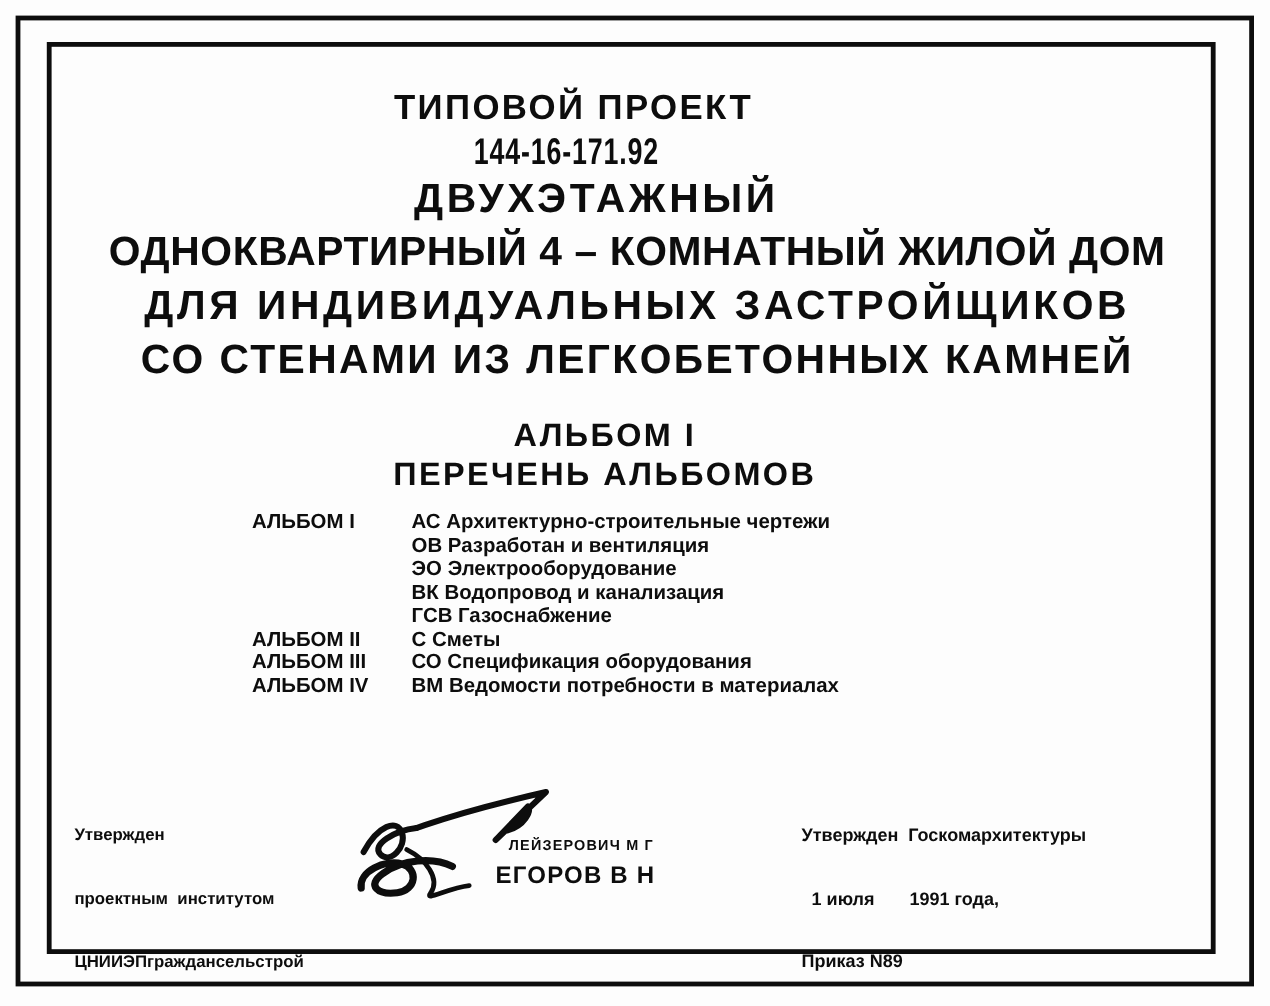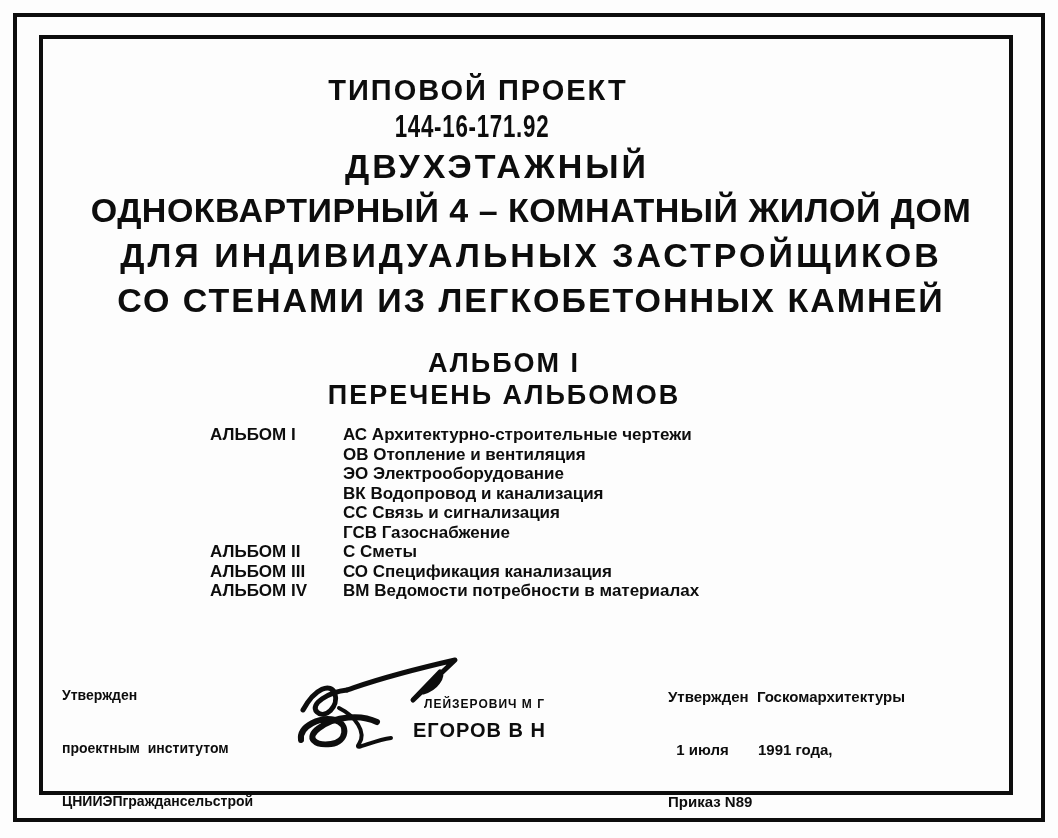--- a/index.html
+++ b/index.html
@@ -44,39 +44,39 @@
 <div class="cline t6">СО СТЕНАМИ ИЗ ЛЕГКОБЕТОННЫХ КАМНЕЙ</div>
 
 <div class="cline h1">АЛЬБОМ I</div>
 <div class="cline h2">ПЕРЕЧЕНЬ АЛЬБОМОВ</div>
 
 <div class="album-list">
   <div class="album-row">
     <span class="album-label">АЛЬБОМ I</span><span>АС Архитектурно-строительные чертежи</span>
   </div>
   <div class="album-row">
-    <span class="album-label"></span><span>ОВ Отопление и вентиляция</span>
+    <span class="album-label"></span><span>ОВ Разработан и вентиляция</span>
   </div>
   <div class="album-row">
     <span class="album-label"></span><span>ЭО Электрооборудование</span>
   </div>
   <div class="album-row">
     <span class="album-label"></span><span>ВК Водопровод и канализация</span>
   </div>
   <div class="album-row">
-    <span class="album-label"></span><span>СС Связь и сигнализация</span>
+    <span class="album-label"></span>
   </div>
   <div class="album-row">
     <span class="album-label"></span><span>ГСВ Газоснабжение</span>
   </div>
   <div class="album-row">
     <span class="album-label">АЛЬБОМ II</span><span>С Сметы</span>
   </div>
   <div class="album-row">
-    <span class="album-label">АЛЬБОМ III</span><span>СО Спецификация канализация</span>
+    <span class="album-label">АЛЬБОМ III</span><span>СО Спецификация оборудования</span>
   </div>
   <div class="album-row">
     <span class="album-label">АЛЬБОМ IV</span><span>ВМ Ведомости потребности в материалах</span>
   </div>
 </div>
 
 <div class="dev-block">
   <div>Утвержден</div>
   <div>проектным  институтом</div>
   <div>ЦНИИЭПграждансельстрой</div>

